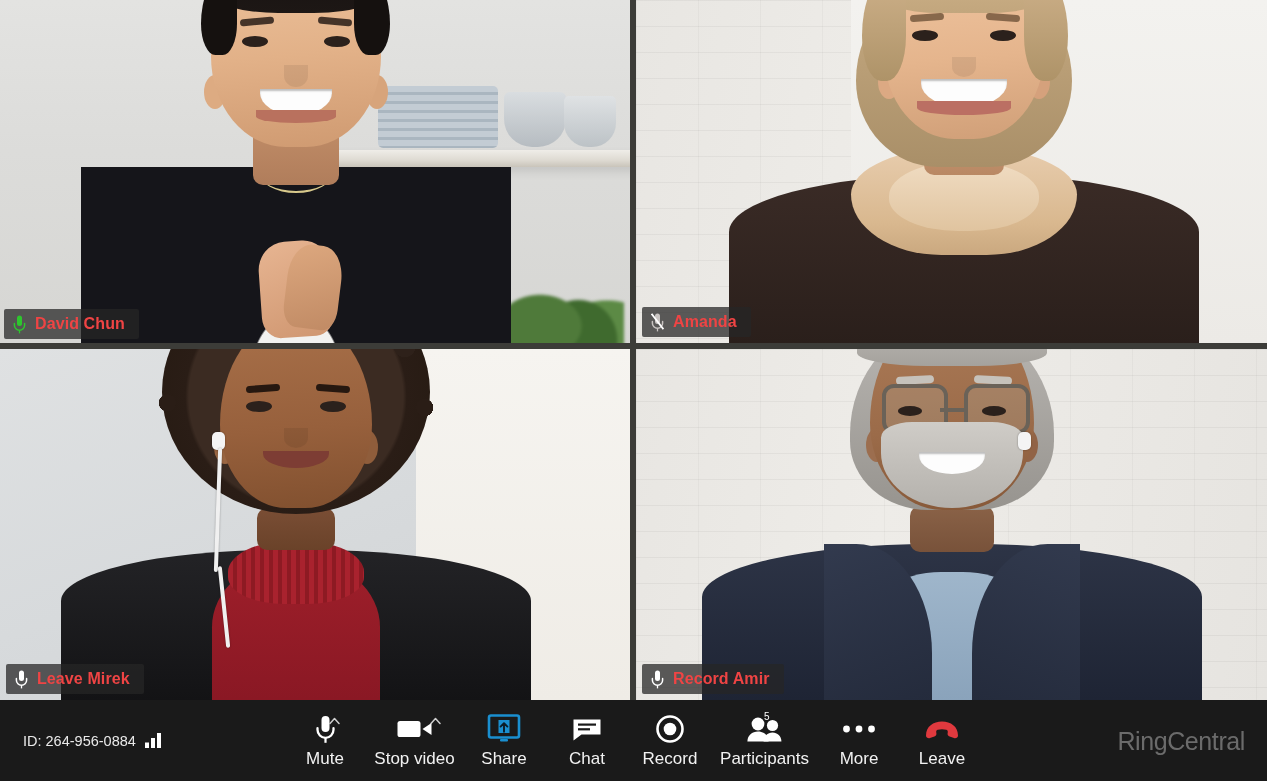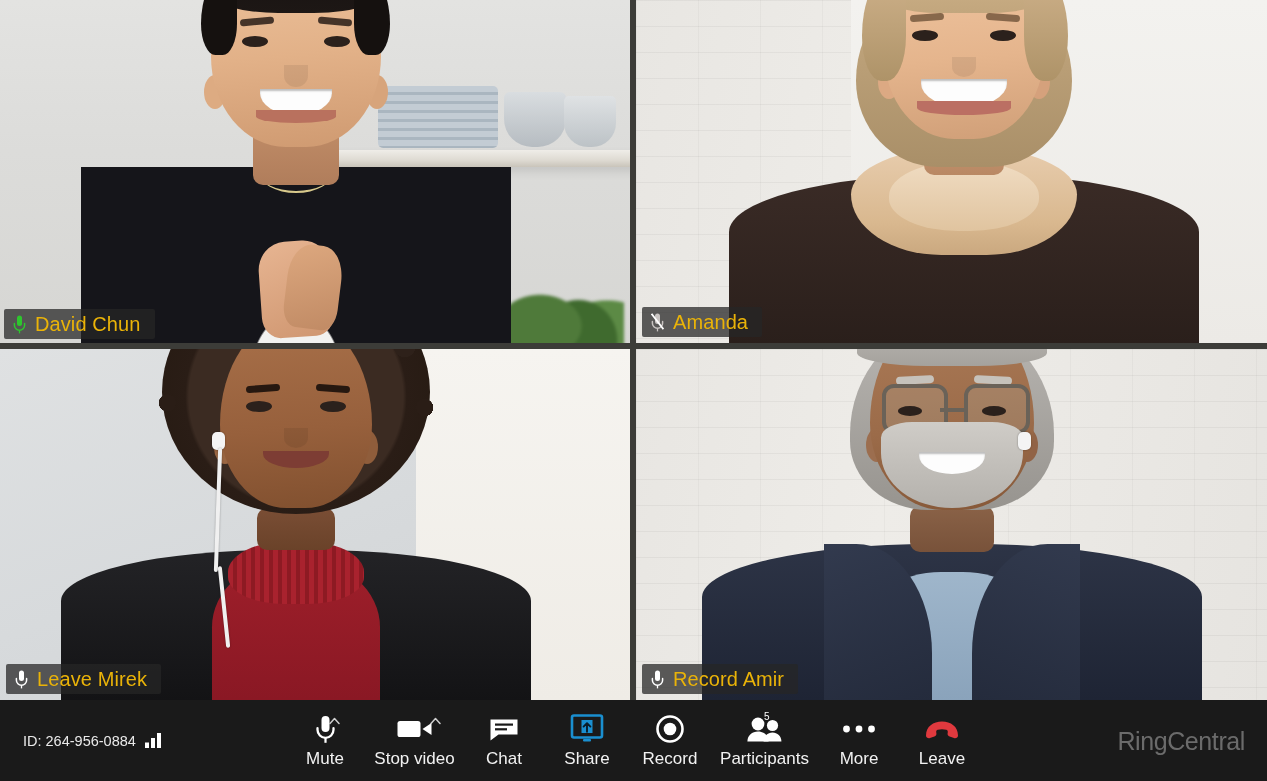--- a/index.html
+++ b/index.html
@@ -66,25 +66,26 @@
     padding: 0 14px 0 9px;
     background: rgba(38,38,38,0.74);
     border-radius: 2px;
     z-index: 6;
   }
   .tile.active .nameplate {
     left: 4px;
     bottom: 4px;
   }
   .nameplate .nm-label {
-    color: #eab308;
-    font-size: 20px;
+    color: #ef4444;
+    font-size: 16px;
     letter-spacing: .1px;
     white-space: nowrap;
     line-height: 1;
+    font-weight: bold;
   }
   .mic-ico { width: 13px; height: 19px; display: block; flex: none; }
 
   
   .toolbar {
     position: relative;
     width: 1267px;
     height: 81px;
     background: #1a1a1a;
     display: flex;
@@ -582,43 +583,43 @@
           </svg>
           <svg class="caret" style="right:-8px" viewBox="0 0 11 8" aria-hidden="true">
             <path d="M1 6.4 L5.5 1.6 L10 6.4" stroke="#cfcfcf" stroke-width="1.5" fill="none" stroke-linecap="round" stroke-linejoin="round"></path>
           </svg>
         </span>
         <span class="tlabel">Stop video</span>
       </button>
 
       <button class="tool-btn">
         <span class="ti">
-          <svg width="30" height="25" viewBox="0 0 30 25" aria-hidden="true">
-            <path d="M1.5 2.5h27v15h-19l-8 6z" fill="#ffffff"></path>
-            <rect x="6" y="6.5" width="18" height="2.2" fill="#1a1a1a"></rect>
-            <rect x="6" y="11.2" width="12" height="2.2" fill="#1a1a1a"></rect>
-          </svg>
-        </span>
-        <span class="tlabel">Chat</span>
-      </button>
-
-      <button class="tool-btn">
-        <span class="ti">
           <svg width="34" height="30" viewBox="0 0 34 30" aria-hidden="true">
             <rect x="2" y="1.5" width="30" height="22" rx="2" fill="none" stroke="#1a8fd0" stroke-width="2.6"></rect>
             <rect x="11.5" y="6" width="11" height="13" fill="#1a8fd0"></rect>
             <path d="M17 17.8 V9.6 M13.6 12.6 L17 9.2 L20.4 12.6" stroke="#0b1c28" stroke-width="1.9" fill="none" stroke-linecap="round" stroke-linejoin="round"></path>
             <rect x="13" y="25" width="8" height="2.6" rx="1" fill="#1a8fd0"></rect>
           </svg>
         </span>
         <span class="tlabel">Share</span>
       </button>
 
       <button class="tool-btn">
         <span class="ti">
+          <svg width="30" height="25" viewBox="0 0 30 25" aria-hidden="true">
+            <path d="M1.5 2.5h27v15h-19l-8 6z" fill="#ffffff"></path>
+            <rect x="6" y="6.5" width="18" height="2.2" fill="#1a1a1a"></rect>
+            <rect x="6" y="11.2" width="12" height="2.2" fill="#1a1a1a"></rect>
+          </svg>
+        </span>
+        <span class="tlabel">Chat</span>
+      </button>
+
+      <button class="tool-btn">
+        <span class="ti">
           <svg width="28" height="28" viewBox="0 0 28 28" aria-hidden="true">
             <circle cx="14" cy="14" r="12.5" fill="none" stroke="#ffffff" stroke-width="2.6"></circle>
             <circle cx="14" cy="14" r="6.3" fill="#ffffff"></circle>
           </svg>
         </span>
         <span class="tlabel">Record</span>
       </button>
 
 
       <button class="tool-btn" style="width:106px">

